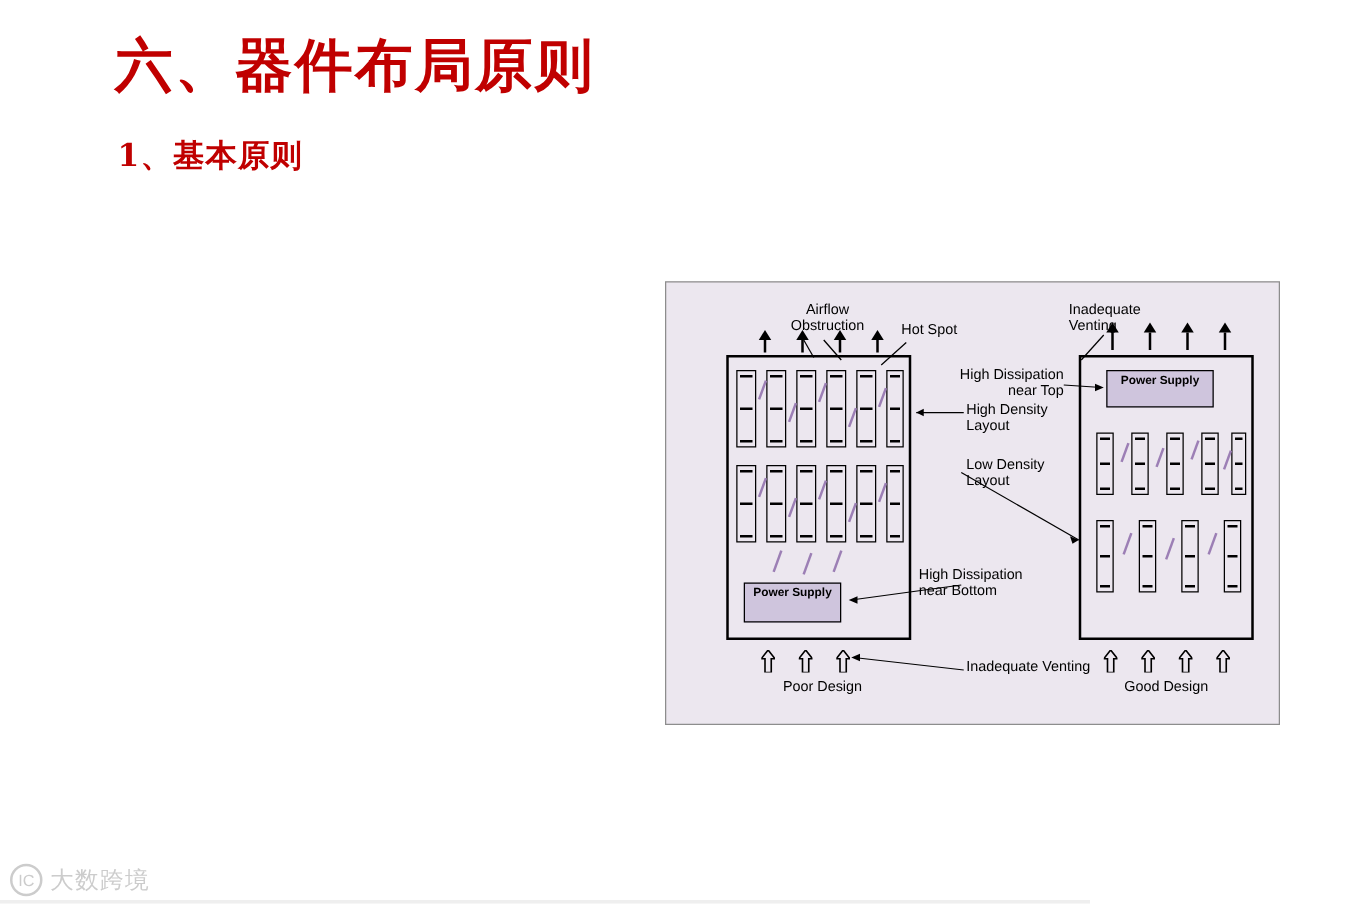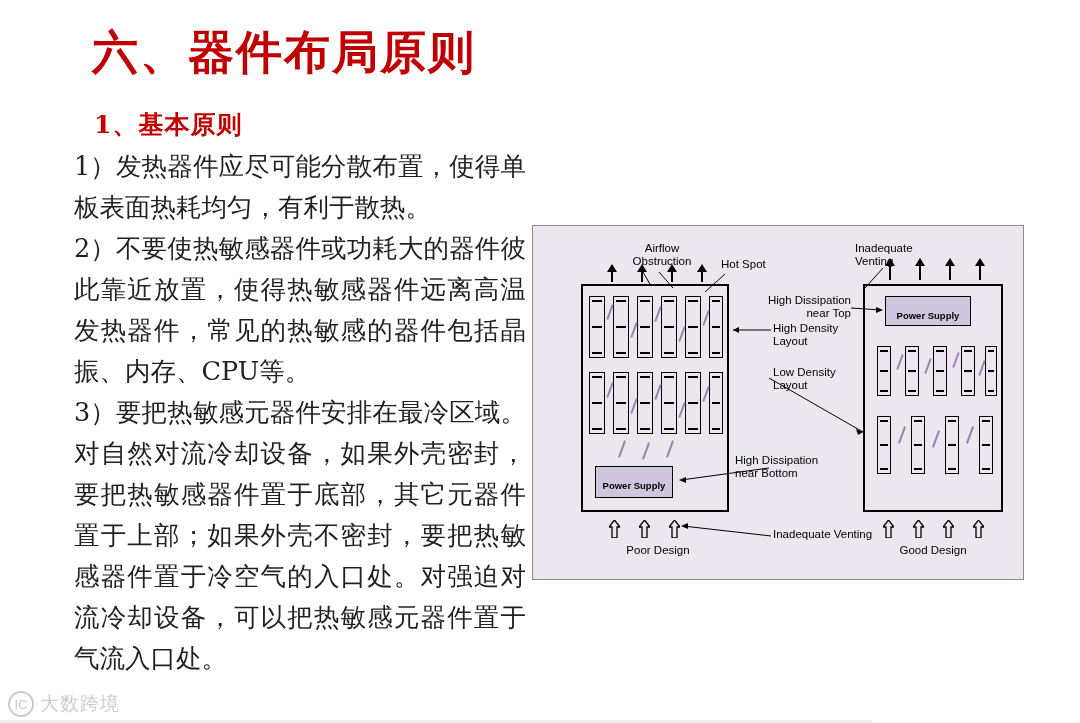--- a/index.html
+++ b/index.html
@@ -97,21 +97,21 @@
   .psu {
     position: absolute;
     border: 1.6px solid #000;
     background: #cfc5dd;
     font-family: "Liberation Sans", sans-serif;
     font-size: 9.5px;
     font-weight: bold;
     line-height: 10px;
     text-align: center;
     color: #000;
-    padding-top: 14px;
+    padding-top: 3px;
   }
 
   .arrow-up {
     position: absolute;
     width: 0; height: 0;
     border-left: 5px solid transparent;
     border-right: 5px solid transparent;
     border-bottom: 8px solid #000;
   }
   .arrow-stem {
@@ -175,25 +175,20 @@
   }
 </style>
 </head>
 <body>
 
 <div class="slide">
 
   <div class="title">六、器件布局原则</div>
   <div class="subtitle">1、基本原则</div>
 
-  <div class="body-text">
-    <p>1）发热器件应尽可能分散布置，使得单板表面热耗均匀，有利于散热。</p>
-    <p>2）不要使热敏感器件或功耗大的器件彼此靠近放置，使得热敏感器件远离高温发热器件，常见的热敏感的器件包括晶振、内存、CPU等。</p>
-    <p>3）要把热敏感元器件安排在最冷区域。对自然对流冷却设备，如果外壳密封，要把热敏感器件置于底部，其它元器件置于上部；如果外壳不密封，要把热敏感器件置于冷空气的入口处。对强迫对流冷却设备，可以把热敏感元器件置于气流入口处。</p>
-  </div>
 
   <div class="figure">
     <div class="fig-inner">
 
       <div class="panel panel-left"></div>
 
       <div class="card" style="left:56px;  top:70px; width:16px; height:62px;">
           <div class="mid"></div>
         </div>
       <div class="card" style="left:80px;  top:70px; width:16px; height:62px;">

